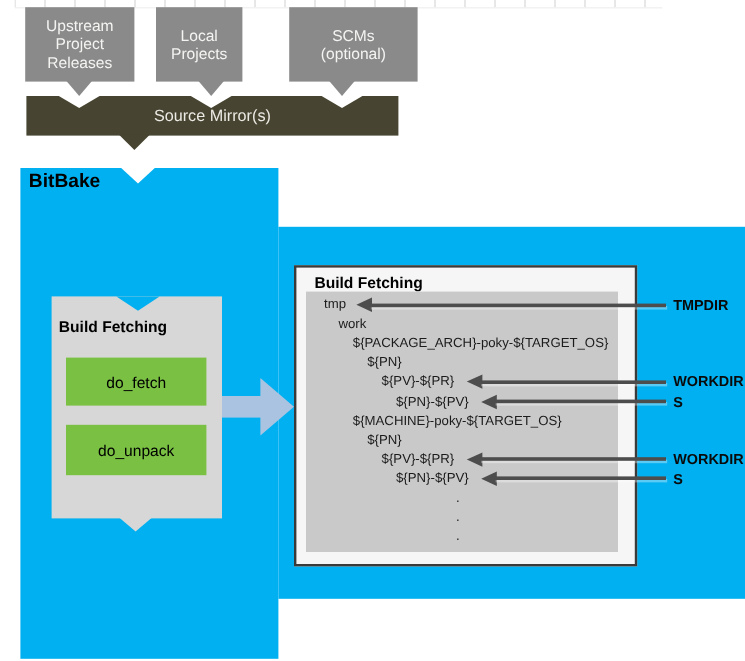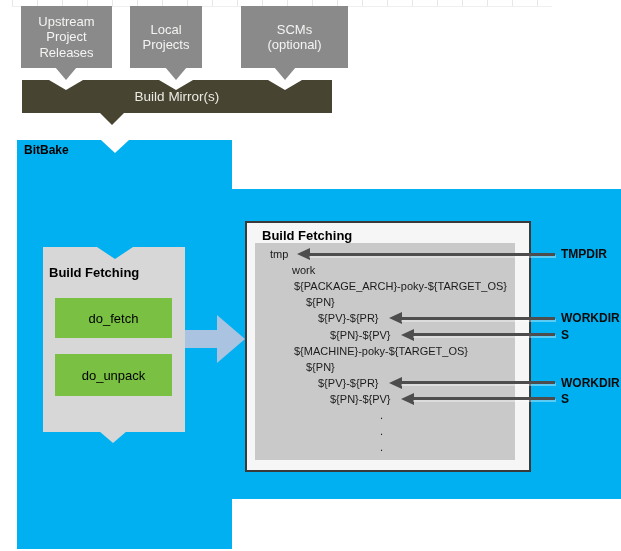--- a/index.html
+++ b/index.html
@@ -44,21 +44,21 @@
     border-top:13px solid var(--olive);
   }
   
   .bb-col{ left:5px; top:140px; width:215px; height:409px; background:var(--cyan); }
   .bb-main{ left:220px; top:189px; width:401px; height:310px; background:var(--cyan); }
   .cyan-notch{
     width:0; height:0; left:89px; top:140px;
     border-left:14px solid transparent; border-right:14px solid transparent;
     border-top:13px solid #ffffff; z-index:2;
   }
-  .bitbake-label{ left:12px; top:143px; font-size:12px; font-weight:bold; color:#000; z-index:3;}
+  .bitbake-label{ left:12px; top:143px; font-size:16px; font-weight:bold; color:#000; z-index:3;}
   
   .sf-box{ left:31px; top:247px; width:142px; height:185px; background:var(--light_gray); z-index:2;}
   .sf-notch{
     width:0; height:0; left:85px; top:247px;
     border-left:18px solid transparent; border-right:18px solid transparent;
     border-top:12px solid var(--cyan); z-index:3;
   }
   .sf-tail{
     width:0; height:0; left:87px; top:431px;
     border-left:14px solid transparent; border-right:14px solid transparent;
@@ -114,21 +114,21 @@
 Releases</div>
   <div class="abs src-box" style="left:118px; top:6px; width:72px; height:62px;">Local
 Projects</div>
   <div class="abs src-box" style="left:229px; top:6px; width:107px; height:62px;">SCMs
 (optional)</div>
 
   <div class="abs tail-down-gray" style="left:43px; top:67px;"></div>
   <div class="abs tail-down-gray" style="left:153px; top:67px;"></div>
   <div class="abs tail-down-gray" style="left:262px; top:67px;"></div>
 
-  <div class="abs mirror-bar">Build Mirror(s)</div>
+  <div class="abs mirror-bar">Source Mirror(s)</div>
   <div class="abs notch-white" style="left:37px;"></div>
   <div class="abs notch-white" style="left:147px;"></div>
   <div class="abs notch-white" style="left:256px;"></div>
   <div class="abs bar-tail"></div>
 
   <div class="abs bb-col"></div>
   <div class="abs bb-main"></div>
   <div class="abs cyan-notch"></div>
   <div class="abs bitbake-label">BitBake</div>
 
@@ -144,21 +144,21 @@
 
   <div class="abs bd-box"></div>
   <div class="abs bd-title">Build Fetching</div>
   <div class="abs bd-inner"></div>
 
   <div>
       <div class="tree-row" style="left: 258px; top: 246px;">tmp</div>
       <div class="ptr-head" style="left: 285px; top: 248px;"></div>
       <div class="ptr-line" style="left: 296px; top: 252.5px; width: 247px;"></div>
       <div class="var-label" style="top: 246px; text-align: right;">TMPDIR</div>
-      <div class="tree-row" style="left: 280px; top: 262.1px; text-align: right;">work</div>
+      <div class="tree-row" style="left: 270px; top: 262.1px; text-align: right;">work</div>
       <div class="tree-row" style="left: 282px; top: 278.2px;">${PACKAGE_ARCH}-poky-${TARGET_OS}</div>
       <div class="tree-row" style="left: 294px; top: 294.3px;">${PN}</div>
       <div class="tree-row" style="left: 306px; top: 310.4px;">${PV}-${PR}</div>
       <div class="ptr-head" style="left: 377px; top: 312.4px;"></div>
       <div class="ptr-line" style="left: 388px; top: 316.9px; width: 155px;"></div>
       <div class="var-label" style="top: 310.4px;">WORKDIR</div>
       <div class="tree-row" style="left: 318px; top: 326.5px;">${PN}-${PV}</div>
       <div class="ptr-head" style="left: 389px; top: 328.5px;"></div>
       <div class="ptr-line" style="left: 400px; top: 333px; width: 143px;"></div>
       <div class="var-label" style="top: 326.5px;">S</div>

